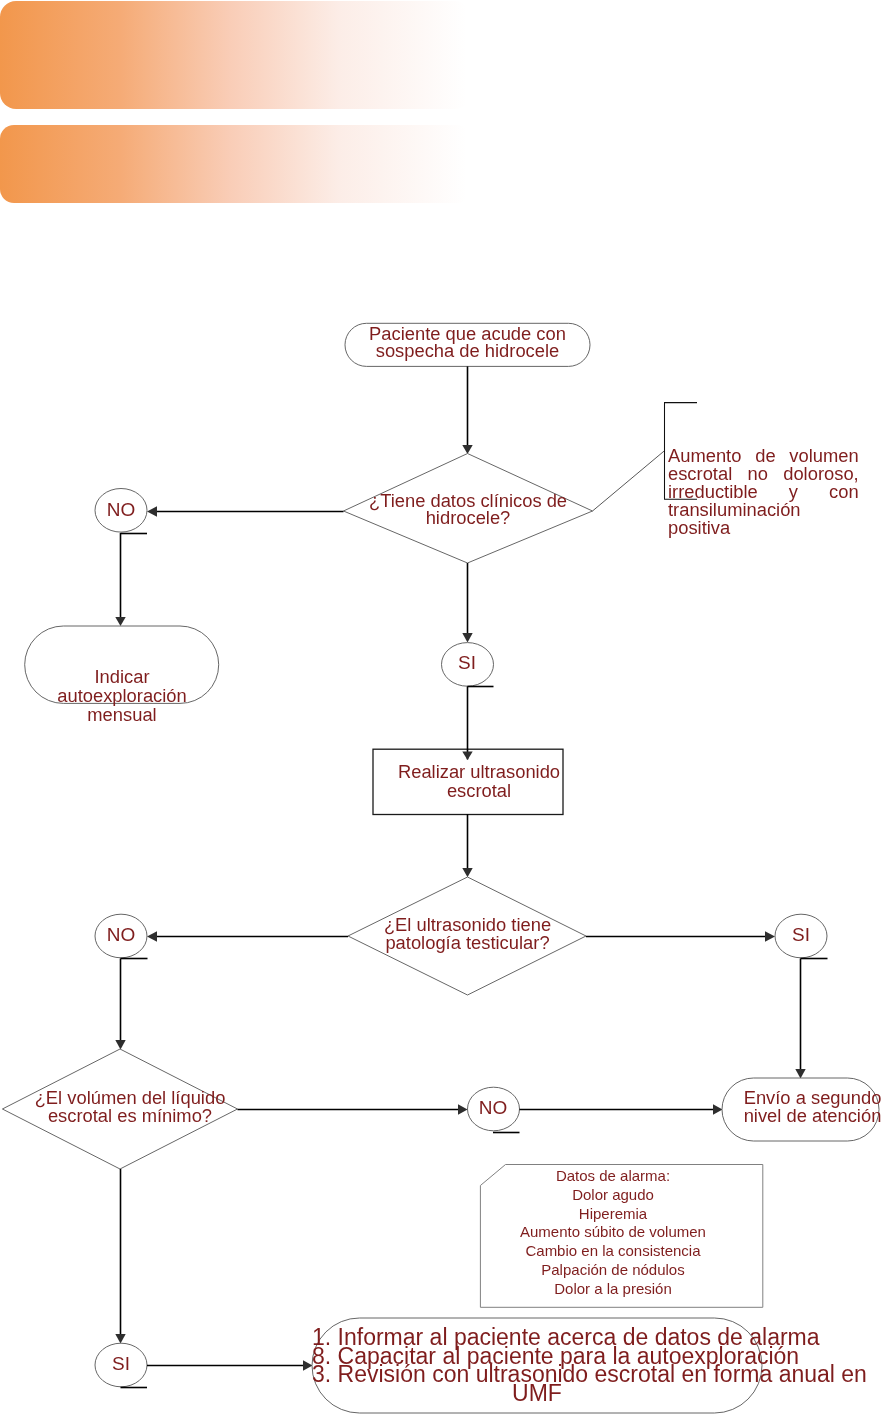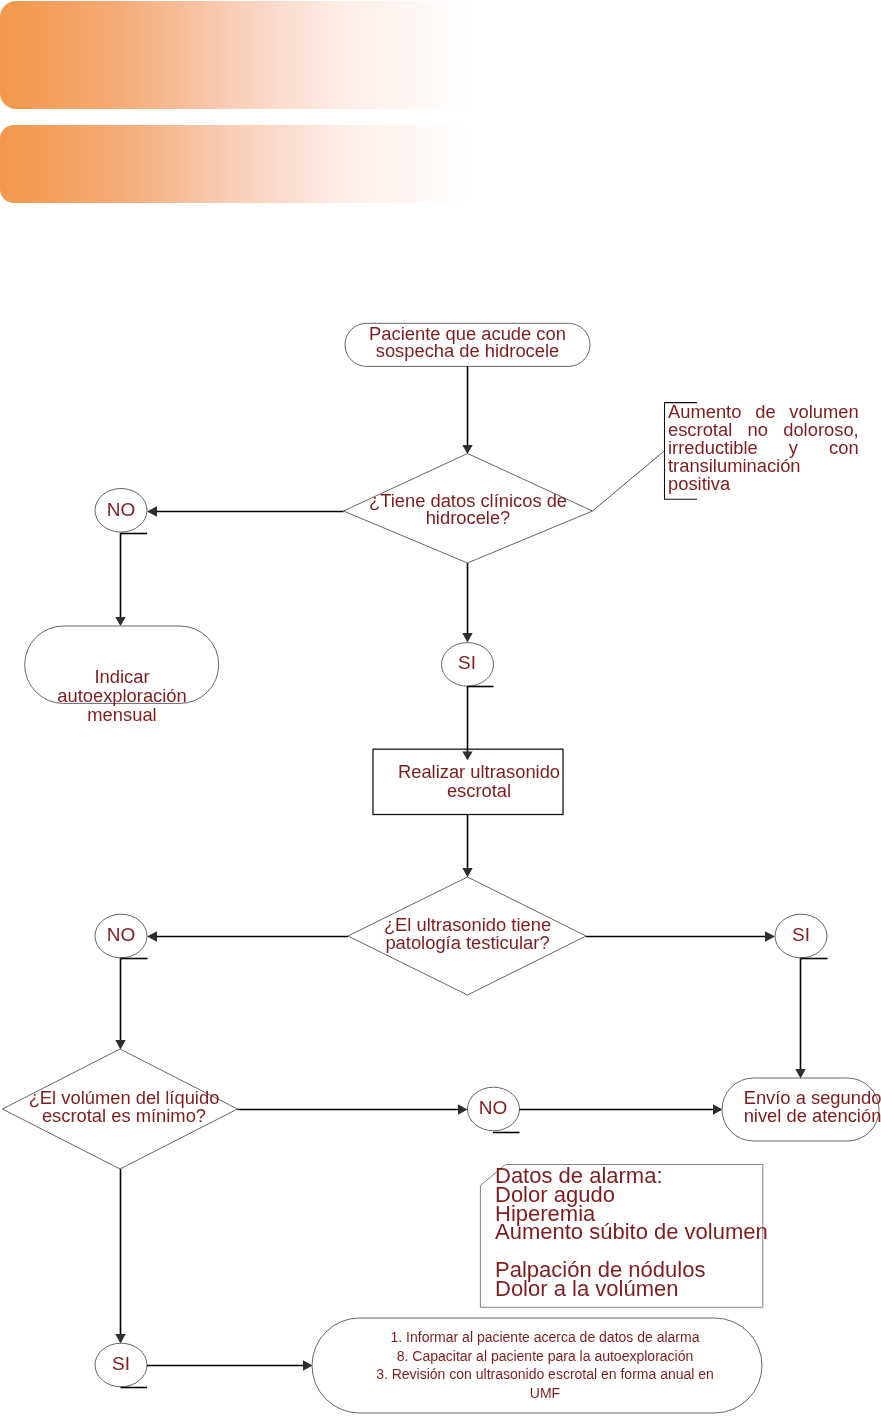--- a/index.html
+++ b/index.html
@@ -12,21 +12,21 @@
   .shape{fill:#ffffff;stroke:#555555;stroke-width:0.9;}
   .shape-box{fill:#ffffff;stroke:#1a1a1a;stroke-width:1.3;}
   .line{stroke:#000000;stroke-width:1.6;fill:none;stroke-linecap:butt;}
   .thin{stroke:#444444;stroke-width:0.9;fill:none;}
   .bracket{stroke:#101010;stroke-width:1.05;fill:none;}
   .notebox{stroke:#808080;stroke-width:1.0;fill:#ffffff;}
   .head{fill:#2e2e2e;stroke:none;}
   .lbl{position:absolute;font-family:Liberation Sans, sans-serif;will-change:transform;
        color:#7f1d1d;white-space:pre;line-height:1;}
   .ctr{text-align:center;}
-  .just{text-align:justify;}
+  .just{text-align:justify;margin-top:44px;}
 </style>
 </head>
 <body>
 
 <div id="page">
   <div class="bar" style="top:1.2px;width:471px;height:107.5px;border-radius:16px;
               background:linear-gradient(to right,#F2974C 0%,#F5AB76 25.5%,#F9CDB7 49%,#FCEDE7 72%,#FFFFFF 99%);"></div>
   <div class="bar" style="top:124.7px;width:471px;height:78px;border-radius:14px;
               background:linear-gradient(to right,#F2974C 0%,#F5AB76 25.5%,#F9CDB7 49%,#FCEDE7 72%,#FFFFFF 99%);"></div>
 
@@ -114,24 +114,24 @@
   <div class="lbl ctr" style="left:441.2px;top:653.6px;width:52px;font-size:19px;line-height:17.4px;">SI</div>
 
   <div class="lbl ctr" style="left:373px;top:762.2px;width:212px;font-size:18.35px;line-height:19.1px;"><span>Realizar ultrasonido</span><br><span>escrotal</span></div>
 
   <div class="lbl ctr" style="left:348px;top:915.6px;width:239px;font-size:18.35px;line-height:17.8px;"><span>¿El ultrasonido tiene</span><br><span>patología testicular?</span></div>
 
   <div class="lbl ctr" style="left:95px;top:926.1px;width:52px;font-size:19px;line-height:17.4px;">NO</div>
 
   <div class="lbl ctr" style="left:774.6px;top:925.7px;width:52px;font-size:19px;line-height:17.4px;">SI</div>
 
-  <div class="lbl ctr" style="left:6px;top:1089.4px;width:236px;font-size:18.35px;line-height:17.9px;"><span>¿El volúmen del líquido</span><br><span>escrotal es mínimo?</span></div>
+  <div class="lbl ctr" style="left:12px;top:1089.4px;width:236px;font-size:18.35px;line-height:17.9px;"><span>¿El volúmen del líquido</span><br><span>escrotal es mínimo?</span></div>
 
   <div class="lbl ctr" style="left:467px;top:1099.1px;width:52px;font-size:19px;line-height:17.4px;">NO</div>
 
   <div class="lbl ctr" style="left:722px;top:1089.3px;width:181px;font-size:18.35px;line-height:17.9px;"><span>Envío a segundo</span><br><span>nivel de atención</span></div>
 
-  <div class="lbl" style="left:495px;top:1166.7px;width:270px;font-size:22px;line-height:18.75px;"><span>Datos de alarma:</span><br><span>Dolor agudo</span><br><span>Hiperemia</span><br><span>Aumento súbito de volumen</span><br><br><span>Palpación de nódulos</span><br><span>Dolor a la volúmen</span></div>
+  <div class="lbl" style="left:478px;top:1166.7px;width:270px;font-size:15px;line-height:18.75px;text-align:center;"><span>Datos de alarma:</span><br><span>Dolor agudo</span><br><span>Hiperemia</span><br><span>Aumento súbito de volumen</span><br><span>Cambio en la consistencia</span><br><span>Palpación de nódulos</span><br><span>Dolor a la presión</span></div>
 
   <div class="lbl ctr" style="left:94.5px;top:1354.7px;width:52px;font-size:19px;line-height:17.4px;">SI</div>
 
-  <div class="lbl ctr" style="left:320px;top:1328px;width:450px;font-size:14px;line-height:18.6px;"><span>1. Informar al paciente acerca de datos de alarma</span><br><span>8. Capacitar al paciente para la autoexploración</span><br><span>3. Revisión con ultrasonido escrotal en forma anual en</span><br><span>UMF</span></div>
+  <div class="lbl ctr" style="left:312px;top:1328px;width:450px;font-size:23px;line-height:18.6px;"><span>1. Informar al paciente acerca de datos de alarma</span><br><span>8. Capacitar al paciente para la autoexploración</span><br><span>3. Revisión con ultrasonido escrotal en forma anual en</span><br><span>UMF</span></div>
 </div>
 
 </body></html>

